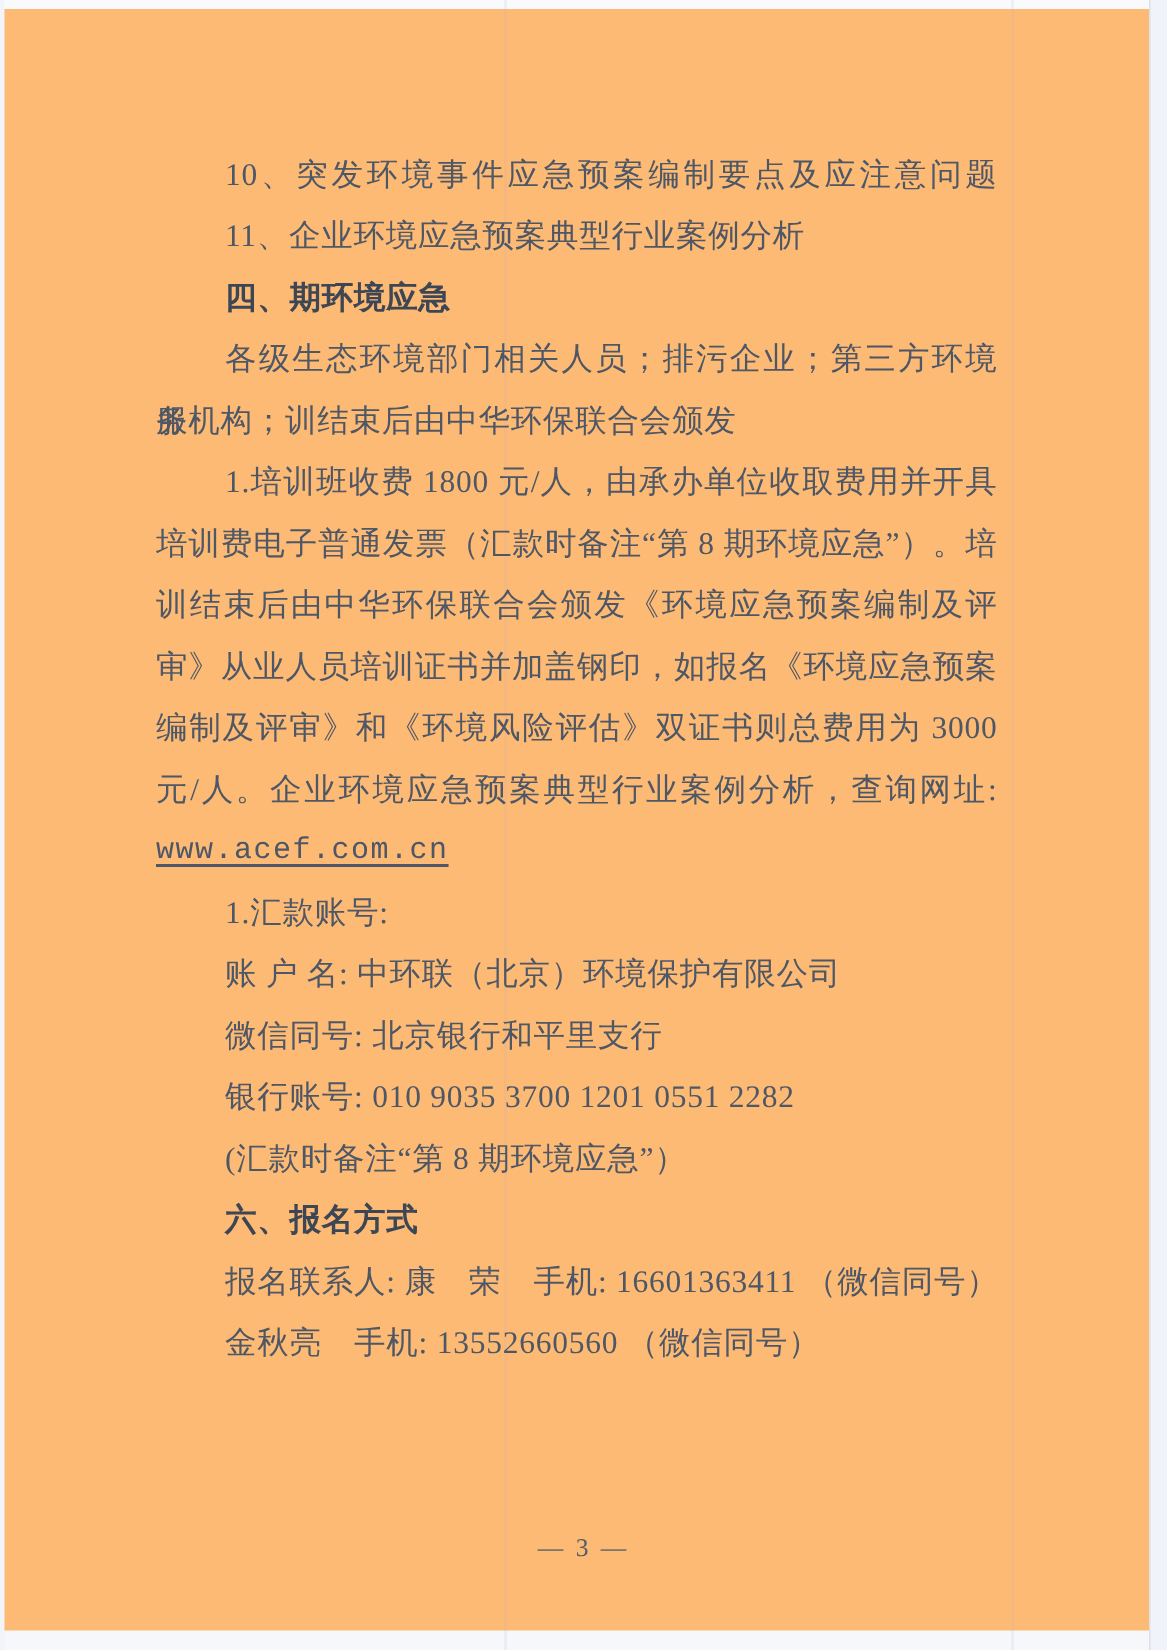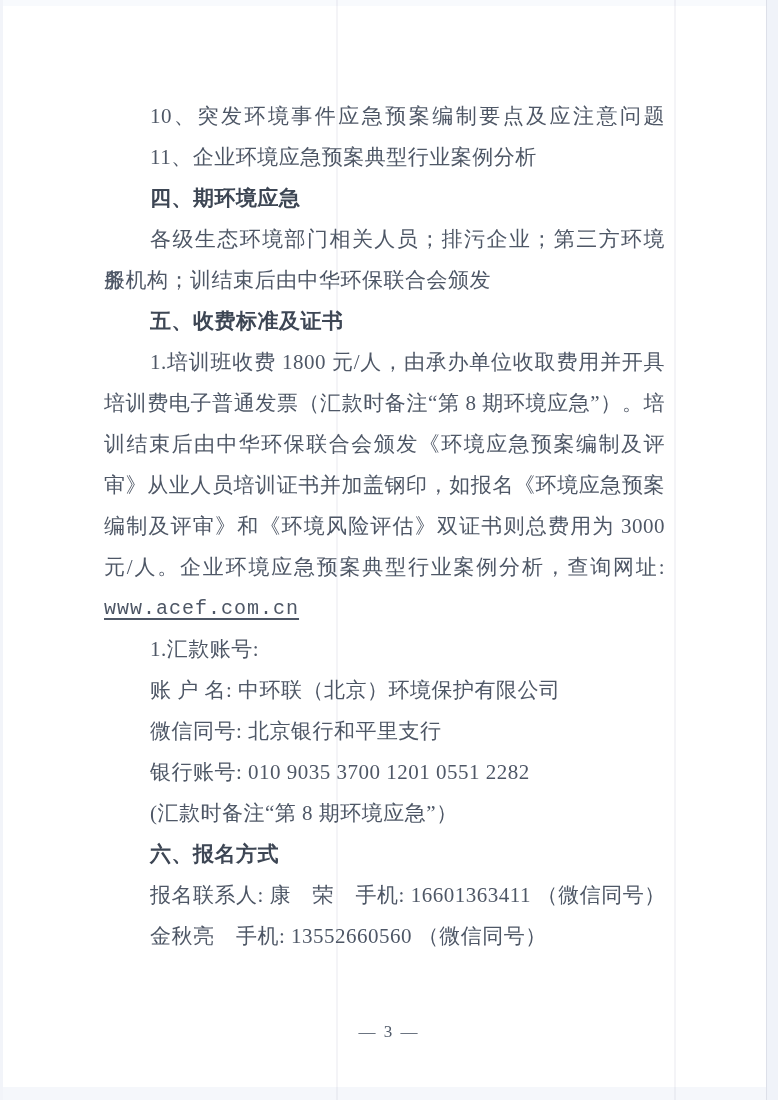--- a/index.html
+++ b/index.html
@@ -5,21 +5,21 @@
   html, body { margin: 0; padding: 0; }
   body {
     width: 778px; height: 1100px;
     background: #e9ebf3;
     font-family: "Liberation Serif", "DejaVu Serif", serif;
     overflow: hidden;
   }
   .page {
     position: relative;
     width: 778px; height: 1100px;
-    background: #ffffff;
+    background: #fdba74;
   }
   
   .edge-top    { position:absolute; left:0; top:0; width:778px; height:6px; background:#f8fafd; }
   .edge-bottom { position:absolute; left:0; top:1087px; width:778px; height:13px; background:#f5f7fb; }
   .edge-left   { position:absolute; left:0; top:0; width:3px; height:1100px; background:#f2f4f9; }
   .edge-right  { position:absolute; left:766px; top:0; width:12px; height:1100px; background:#f0f3f9; border-left:1px solid #dde0e9; }
   .streak { position:absolute; top:0; width:2px; height:1100px; background:rgba(175,180,198,0.14); }
   .streak-1 { left:336px; }
   .streak-2 { left:674px; }
 
@@ -73,21 +73,20 @@
   <div class="edge-right"></div>
   <div class="streak streak-1"></div>
   <div class="streak streak-2"></div>
 
   <div class="doc-lines" id="doc-lines">
       <div class="line indent justify">10、突发环境事件应急预案编制要点及应注意问题</div>
       <div class="line indent">11、企业环境应急预案典型行业案例分析</div>
       <div class="line heading indent">四、期环境应急</div>
       <div class="line indent justify">各级生态环境部门相关人员；排污企业；第三方环境服</div>
       <div class="line">务机构；训结束后由中华环保联合会颁发</div>
-      <div class="line heading indent">五、收费标准及证书</div>
       <div class="line indent justify">1.培训班收费 1800 元/人，由承办单位收取费用并开具</div>
       <div class="line justify">培训费电子普通发票（汇款时备注“第 8 期环境应急”）。培</div>
       <div class="line justify">训结束后由中华环保联合会颁发《环境应急预案编制及评</div>
       <div class="line justify">审》从业人员培训证书并加盖钢印，如报名《环境应急预案</div>
       <div class="line justify">编制及评审》和《环境风险评估》双证书则总费用为 3000</div>
       <div class="line justify">元/人。企业环境应急预案典型行业案例分析，查询网址:</div>
       <div class="line url">www.acef.com.cn</div>
       <div class="line indent">1.汇款账号:</div>
       <div class="line indent">账 户 名: 中环联（北京）环境保护有限公司</div>
       <div class="line indent">微信同号: 北京银行和平里支行</div>

